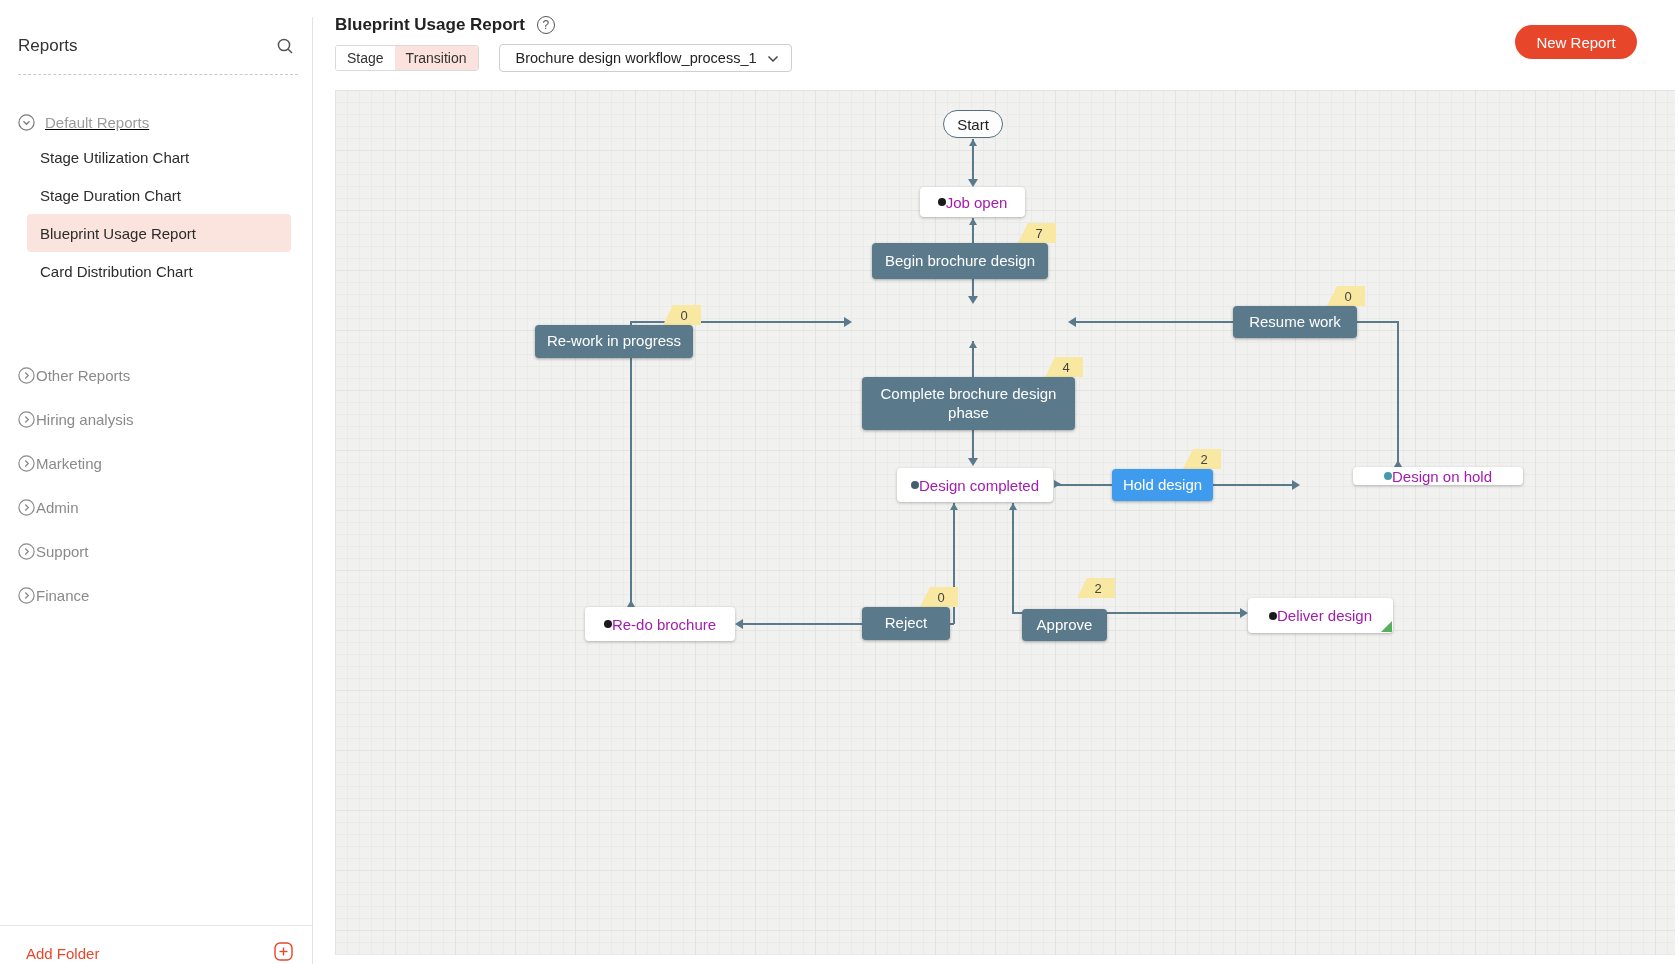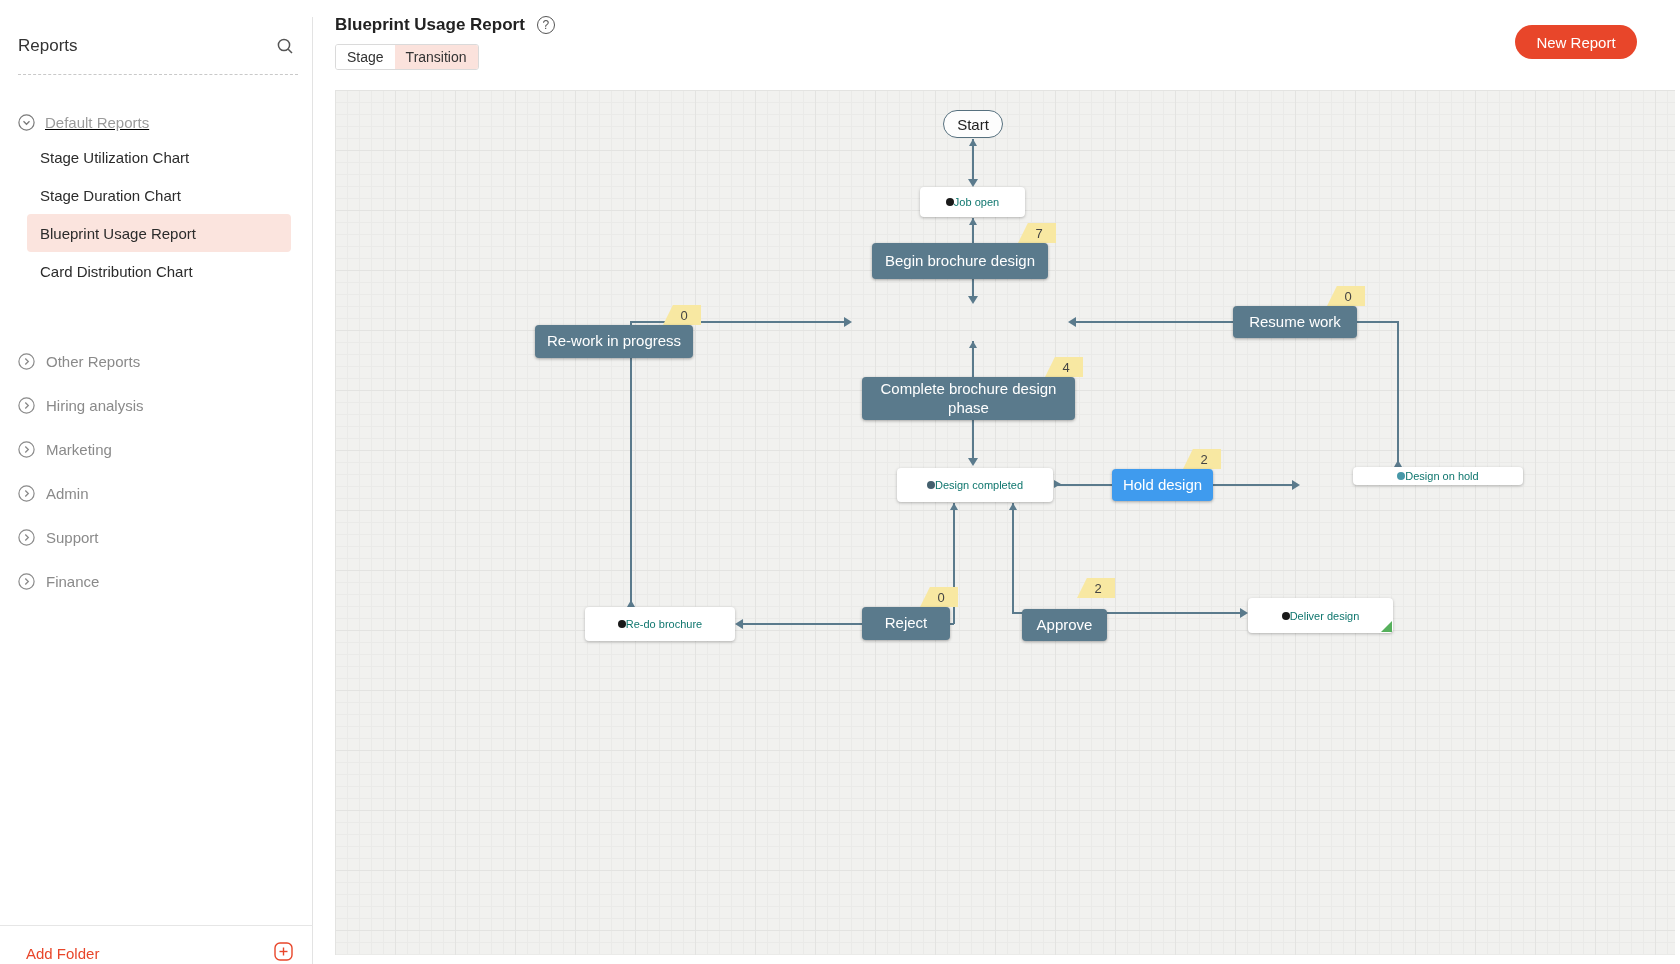--- a/index.html
+++ b/index.html
@@ -11,21 +11,21 @@
   .sb-header { position:absolute; left:18px; top:14px; right:18px; height:30px; display:flex; align-items:center; justify-content:space-between; }
   .sb-title { font-size:17px; color:#333; }
   .sb-search { cursor:pointer; display:flex; align-items:center; }
   .sb-dash { position:absolute; left:18px; right:14px; top:57px; border-top:1px dashed #c9c9c9; }
   .sb-section { position:absolute; left:18px; top:88px; height:26px; display:flex; align-items:flex-end; gap:10px;text-decoration:underline; }
   .sb-section .lbl { font-size:15px; color:#9b9b9b; }
   .sb-items { position:absolute; left:0; top:121px; width:313px; }
   .sb-item { position:relative; margin:0 22px 0 27px; height:38px; display:flex; align-items:center; padding-left:13px; font-size:15px; color:#2b2b2b; border-radius:4px; cursor:pointer; }
   .sb-item.selected { background:#fbe4de; }
   .sb-folders { position:absolute; left:0; top:336px; width:313px; }
-  .sb-folder { height:44px; display:flex; align-items:flex-start; gap:11px; padding-left:18px; font-size:15px; color:#8a8a8a; cursor:pointer; }
+  .sb-folder { height:44px; display:flex; align-items:center; gap:1px; padding-left:18px; font-size:15px; color:#8a8a8a; cursor:pointer; }
   .sb-bottom { position:absolute; left:0; bottom:0; width:313px; height:56px; border-top:1px solid #e6e6e6; display:flex; align-items:center; justify-content:space-between; padding:0 20px 0 18px; }
   .add-folder { color:#e8462a; font-size:15px; cursor:pointer;margin-left:8px; }
   .icon-circ { width:17px; height:17px; flex:0 0 17px; }
 
   
   .main-header { position:absolute; left:335px; top:0; right:0; height:90px; background:#fff; }
   .page-title-row { position:absolute; left:0; top:15px; display:flex; align-items:center; gap:12px; }
   .page-title { font-size:17px; color:#222; font-weight:bold; font-weight:600; }
   .help-icon { width:18px; height:18px; border:1.4px solid #555; border-radius:50%; color:#555; font-size:12px; display:flex; align-items:center; justify-content:center; cursor:pointer; }
   .controls-row { position:absolute; left:0; top:44px; display:flex; align-items:center; gap:20px; }
@@ -47,21 +47,21 @@
 
   .vline { position:absolute; width:1.5px; background:#5a7a8c; z-index:1; }
   .hline { position:absolute; height:1.5px; background:#5a7a8c; z-index:1; }
   .arr { position:absolute; width:0; height:0; z-index:1; }
   .arr.down  { border-left:5px solid transparent; border-right:5px solid transparent; border-top:8px solid #5a7a8c; }
   .arr.left  { border-top:5px solid transparent; border-bottom:5px solid transparent; border-right:8px solid #5a7a8c; }
   .arr.right { border-top:5px solid transparent; border-bottom:5px solid transparent; border-left:8px solid #5a7a8c; }
   .mark-up    { position:absolute; width:0; height:0; border-left:4.5px solid transparent; border-right:4.5px solid transparent; border-bottom:7px solid #5a7a8c; z-index:1; }
   .mark-right { position:absolute; width:0; height:0; border-top:4.5px solid transparent; border-bottom:4.5px solid transparent; border-left:7px solid #5a7a8c; z-index:1; }
 
-  .state { position:absolute; background:#fff; border-radius:4px; box-shadow:0 1px 3px rgba(60,60,60,.35); display:flex; align-items:center; justify-content:center; gap:0; font-size:11px; color:#0f766e; z-index:3; }
+  .state { position:absolute; background:#fff; border-radius:4px; box-shadow:0 1px 3px rgba(60,60,60,.35); display:flex; align-items:center; justify-content:center; gap:0; font-size:15px; color:#a21caf; z-index:3; }
   .state .dot { width:8px; height:8px; border-radius:50%; flex:0 0 8px; }
   .dot-black { background:#1a1a1a; } .dot-green { background:#7ba345; } .dot-slate { background:#44606e; } .dot-teal { background:#4798a8; }
   .start-pill { position:absolute; background:#fdfdfd; border:1.6px solid #56707e; border-radius:15px; display:flex; align-items:center; justify-content:center; font-size:15px; color:#222; z-index:3; }
   .trans { position:absolute; background:#5a7a8c; color:#fff; border-radius:4px; box-shadow:0 1px 3px rgba(50,50,50,.4); display:flex; align-items:center; justify-content:center; font-size:15px; text-align:center; line-height:1.25; z-index:3; }
   .trans.blue { background:#3f9bee; }
   .badge { position:absolute; height:20px; min-width:38px; background:#f8e8a2; color:#444; font-size:13px; display:flex; align-items:center; justify-content:center; padding:0 9px 0 13px; clip-path:polygon(26% 0, 100% 0, 100% 100%, 0 100%); z-index:2; }
   .fold-green { position:absolute; right:1px; bottom:1px; width:0; height:0; border-bottom:11px solid #56b05c; border-left:11px solid transparent; }
 </style>
 </head>
 <body>
@@ -157,20 +157,26 @@
   <div class="main-header">
     <div class="page-title-row">
       <span class="page-title">Blueprint Usage Report</span>
       <span class="help-icon">?</span>
     </div>
     <div class="controls-row">
       <div class="seg">
         <div class="seg-tab">Stage</div>
         <div class="seg-tab active">Transition</div>
       </div>
+      <div class="bp-select">
+        <span>Brochure design workflow_process_1</span>
+        <span><svg width="12" height="8" viewBox="0 0 12 8">
+              <polyline points="1.5,1.5 6,6 10.5,1.5" fill="none" stroke="#444" stroke-width="1.5"></polyline>
+            </svg></span>
+      </div>
     </div>
     <button class="new-report">New Report</button>
   </div>
 
   <div class="canvas">
 
     <div class="vline" style="left:637px; top:49px; height:40px;"></div>
     <div class="arr down" style="left:633px; top:89px;"></div>
     <div class="mark-up" style="left:633.5px; top:49px;"></div>
 
@@ -247,21 +253,21 @@
       <div class="trans" style="left:200px; top:235px; width:158px; height:33px;">Re-work in progress</div>
     </div>
 
     <div>
       <div class="badge" style="left:992px; top:196px;">0</div>
       <div class="trans" style="left:898px; top:216px; width:124px; height:32px;">Resume work</div>
     </div>
 
     <div>
       <div class="badge" style="left:710px; top:267px;">4</div>
-      <div class="trans" style="left:527px; top:287px; width:213px; height:43px; padding:4px 12px;">Complete brochure design phase</div>
+      <div class="trans" style="left:527px; top:287px; width:213px; height:53px; padding:4px 12px;">Complete brochure design phase</div>
     </div>
 
     <div>
       <div class="badge" style="left:848px; top:359px;">2</div>
       <div class="trans blue" style="left:777px; top:379px; width:101px; height:32px;">Hold design</div>
     </div>
 
     <div>
       <div class="badge" style="left:585px; top:497px;">0</div>
       <div class="trans" style="left:527px; top:517px; width:88px; height:33px;">Reject</div>

